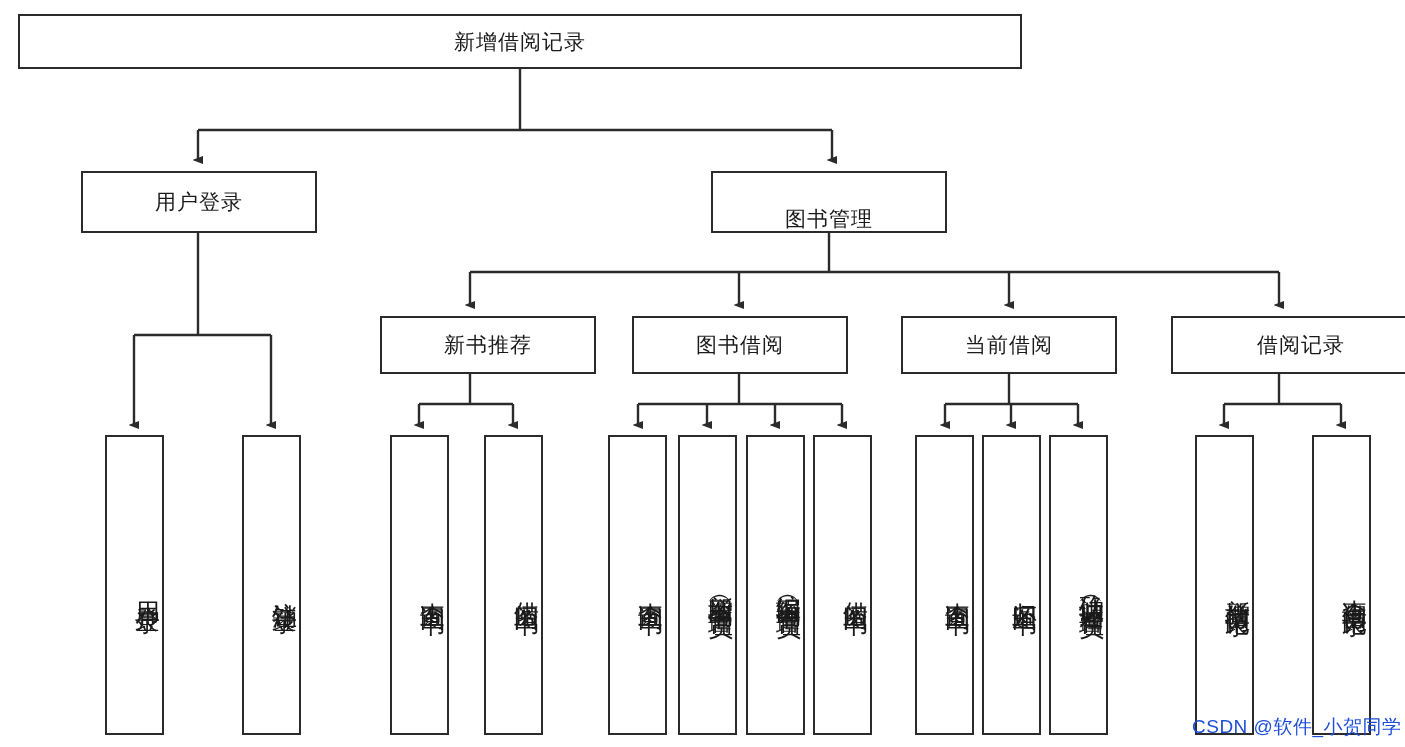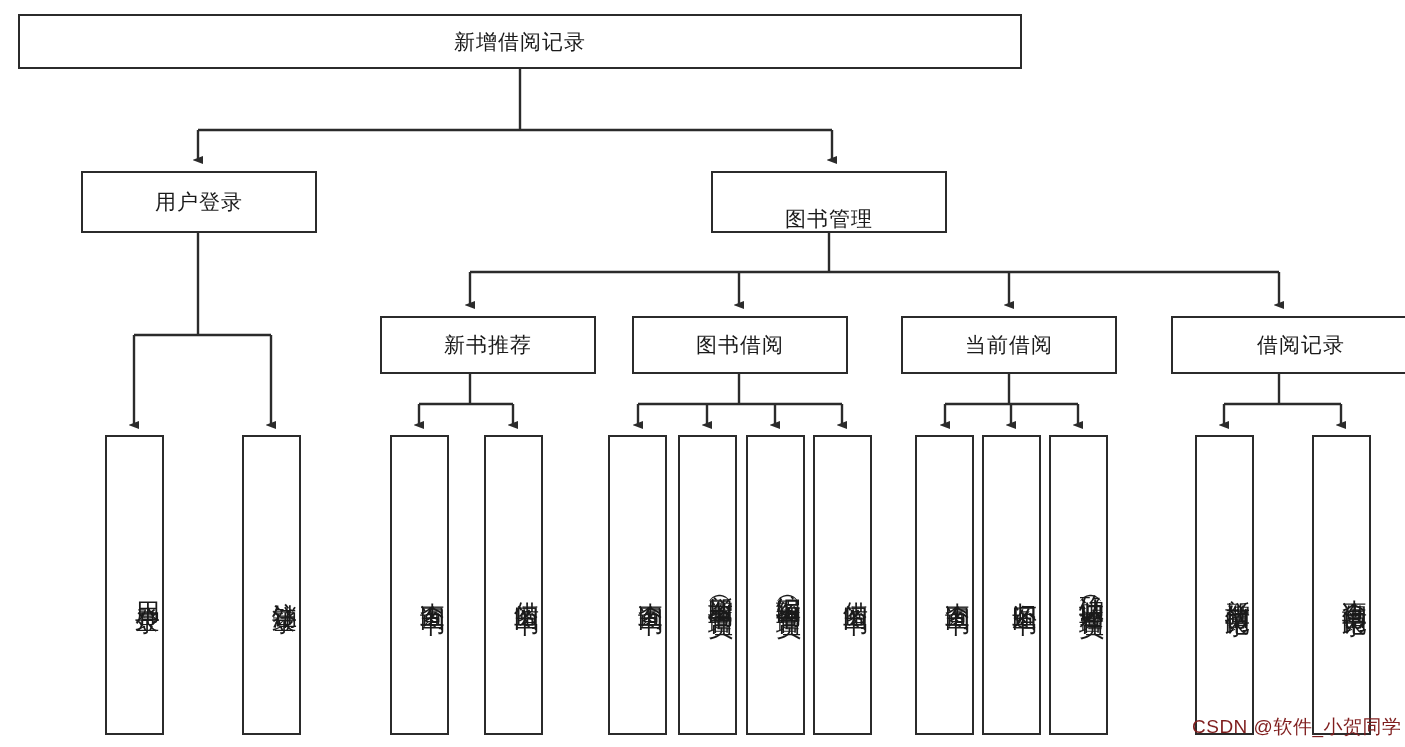--- a/index.html
+++ b/index.html
@@ -51,21 +51,21 @@
   .node.vert.topalign {
     align-items: flex-start;
   }
   .node-label {
     display: block;
     line-height: 1.12;
   }
   .watermark {
     position: absolute;
     font-size: 19px;
-    color: #7f1d1d;
+    color: #1d4ed8;
     white-space: nowrap;
     letter-spacing: 0.5px;
   }
 </style>
 </head>
 <body>
 
 <div id="diagram-root">
 
   <svg class="edges" viewBox="0 0 1405 747">

